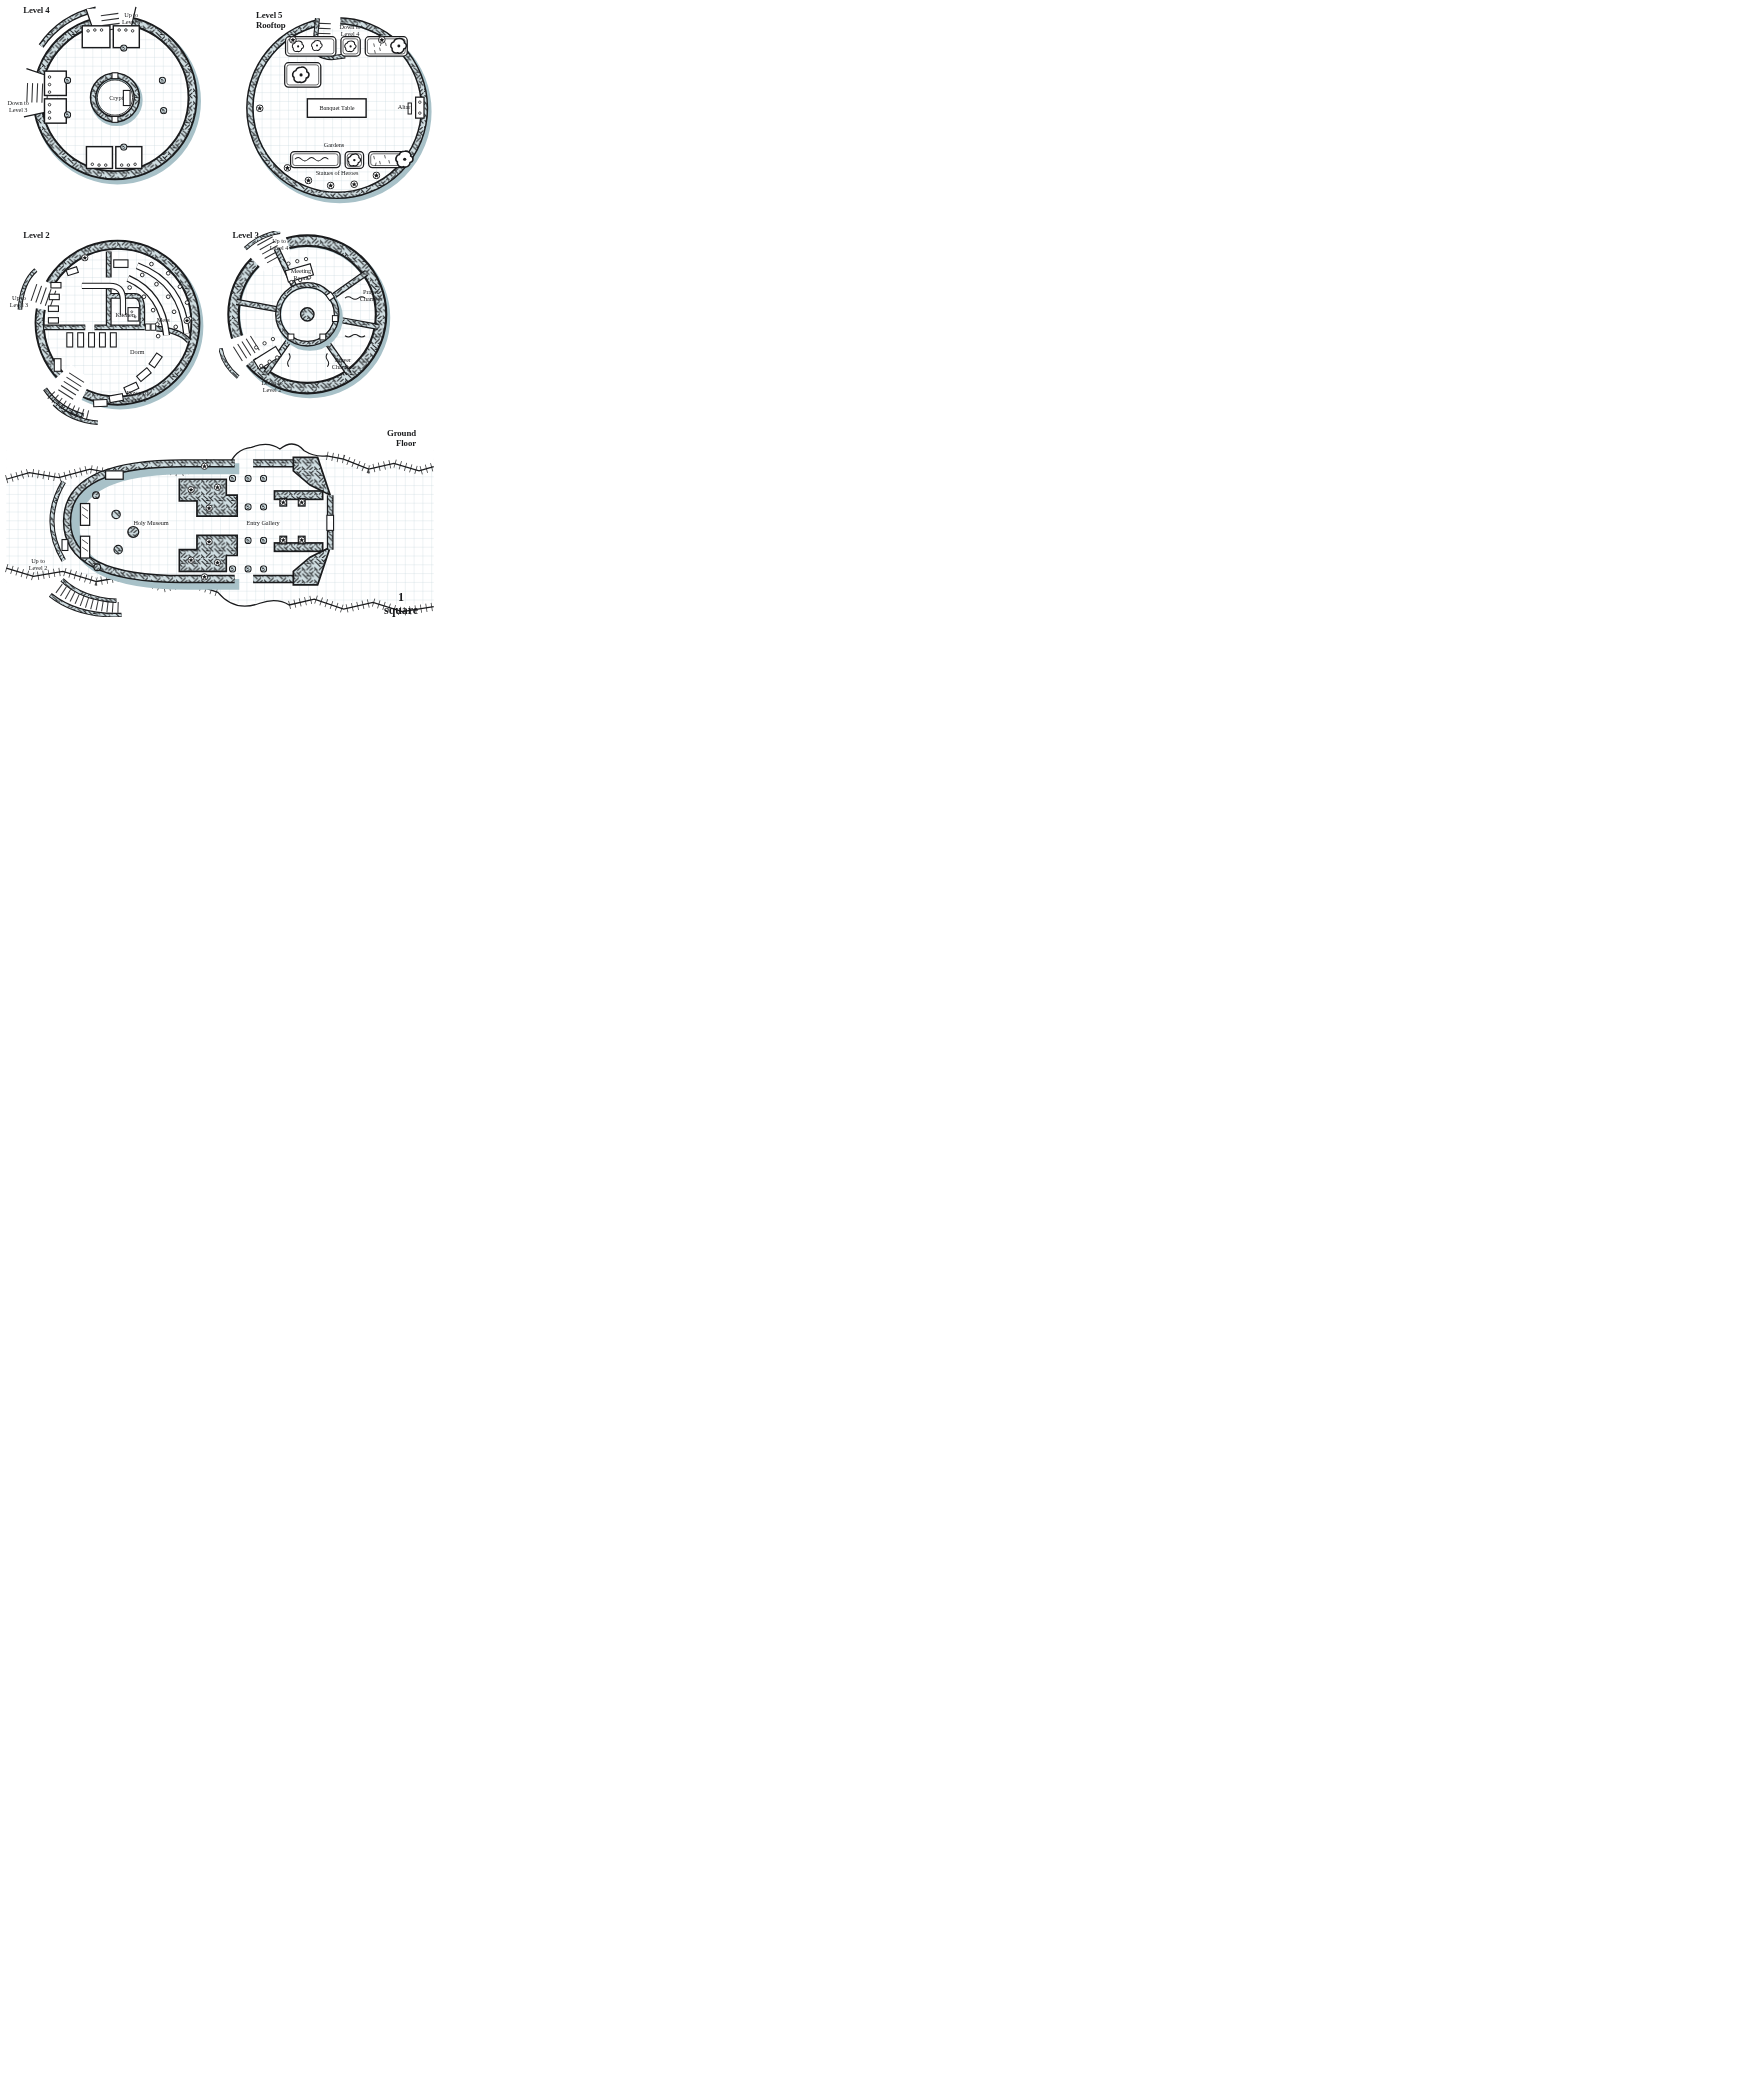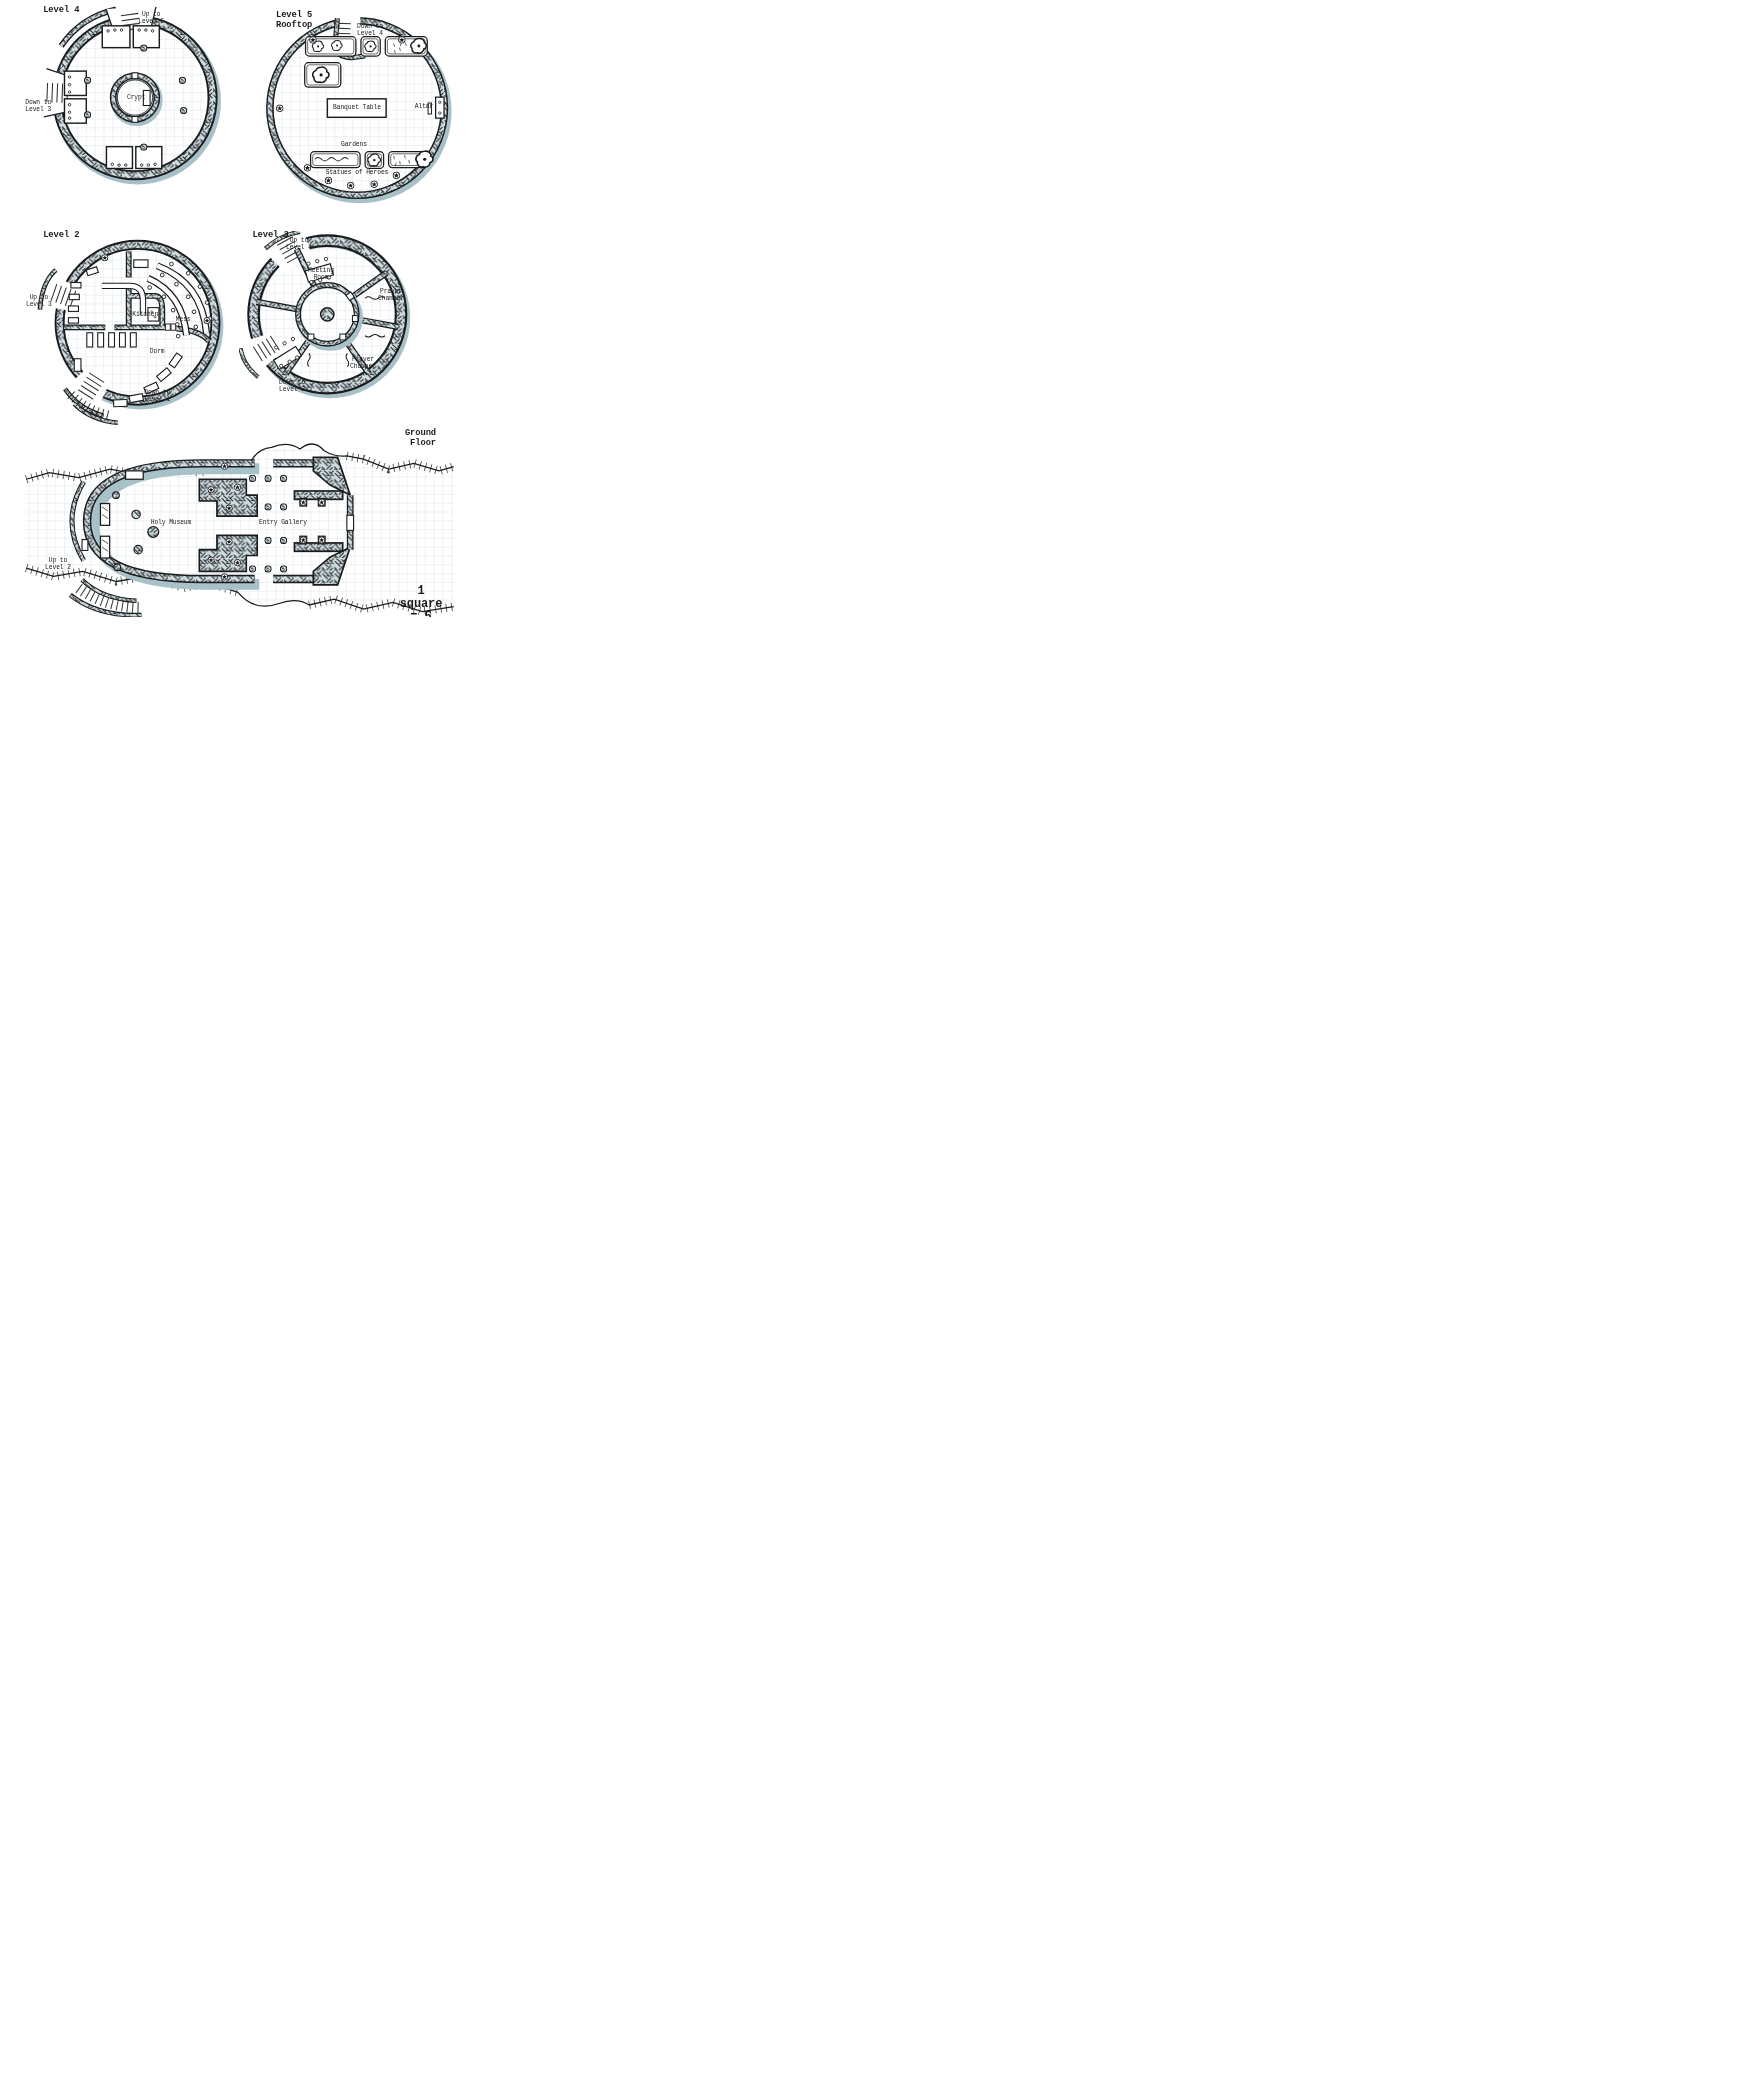--- a/index.html
+++ b/index.html
@@ -1,17 +1,17 @@
 <!DOCTYPE html>
 <html style="font-size:6.7px"><head>
 <meta charset="utf-8">
 <style>
   html,body{margin:0;padding:0;background:#ffffff;}
   .page{position:relative;width:440px;height:617px;background:#ffffff;overflow:hidden;
-        font-family:Liberation Mono, monospace;color:#1a1b1d;margin-left:20px;}
+        font-family:Liberation Serif, serif;color:#1a1b1d;}
   .panel{position:absolute;}
   .panel svg{position:absolute;left:0;top:0;}
   .ttl{position:absolute;font-size:8.8px;font-weight:700;letter-spacing:-0.1px;
        white-space:pre-line;line-height:1.12;transform:translate(0,-50%);z-index:5;}
   .ttl.center{transform:translate(-50%,-50%);text-align:right;}
   .lbl{position:absolute;font-size:6.3px;font-weight:400;letter-spacing:-0.1px;
        white-space:pre-line;line-height:1.1;text-align:center;
        transform:translate(-50%,-50%);z-index:5;}
   .lbl.big{font-size:12px;font-weight:700;}
 </style>

